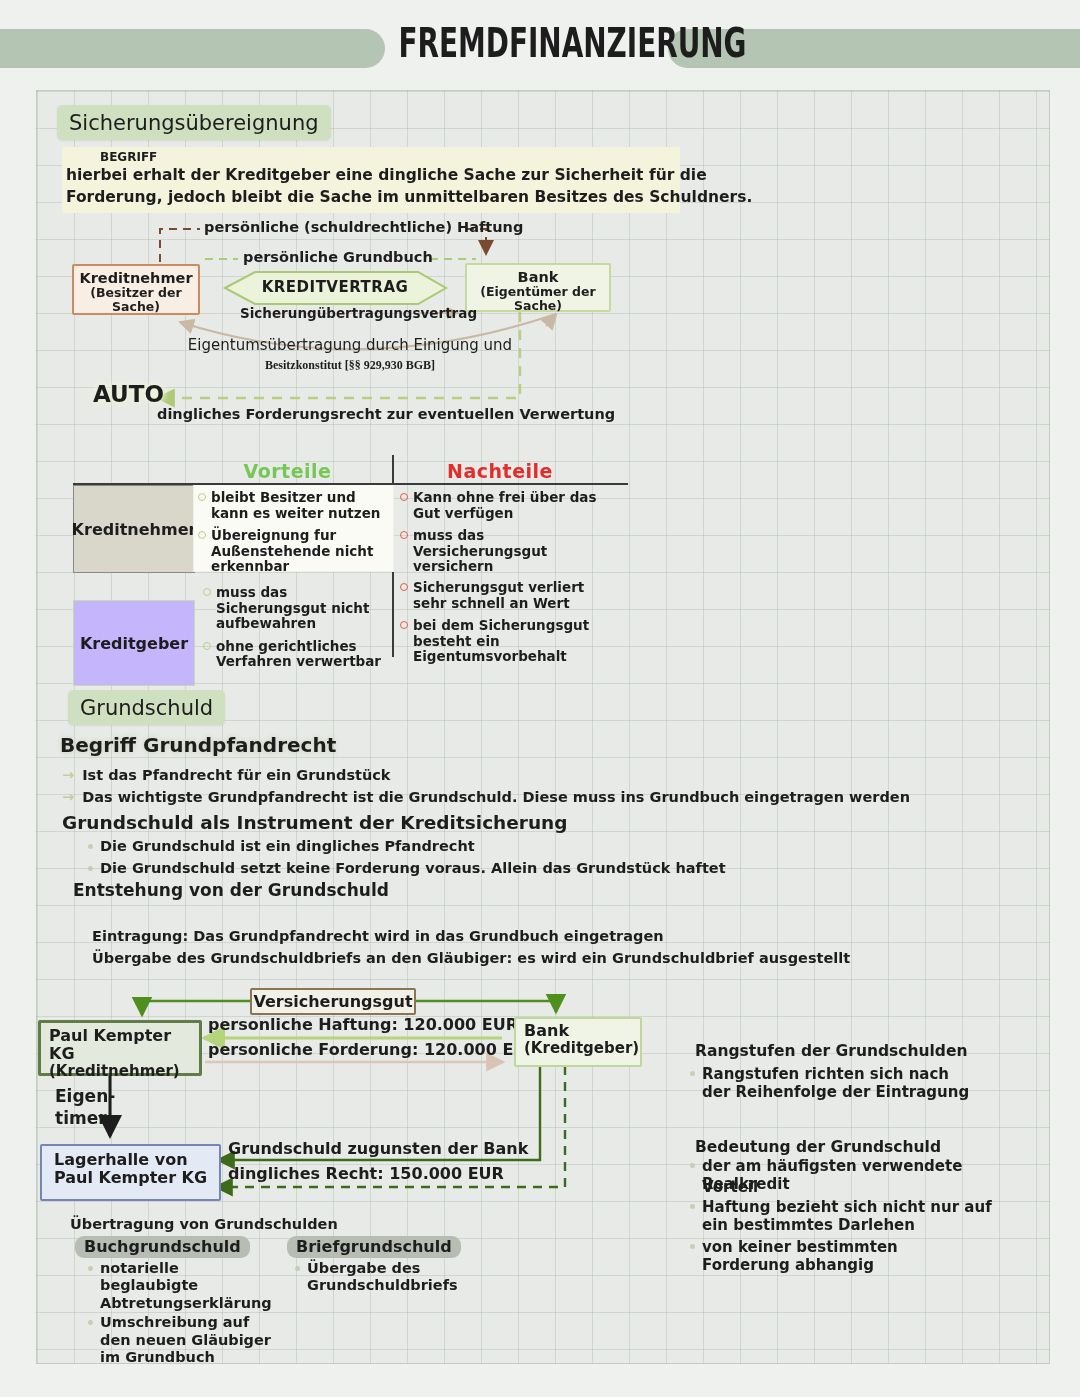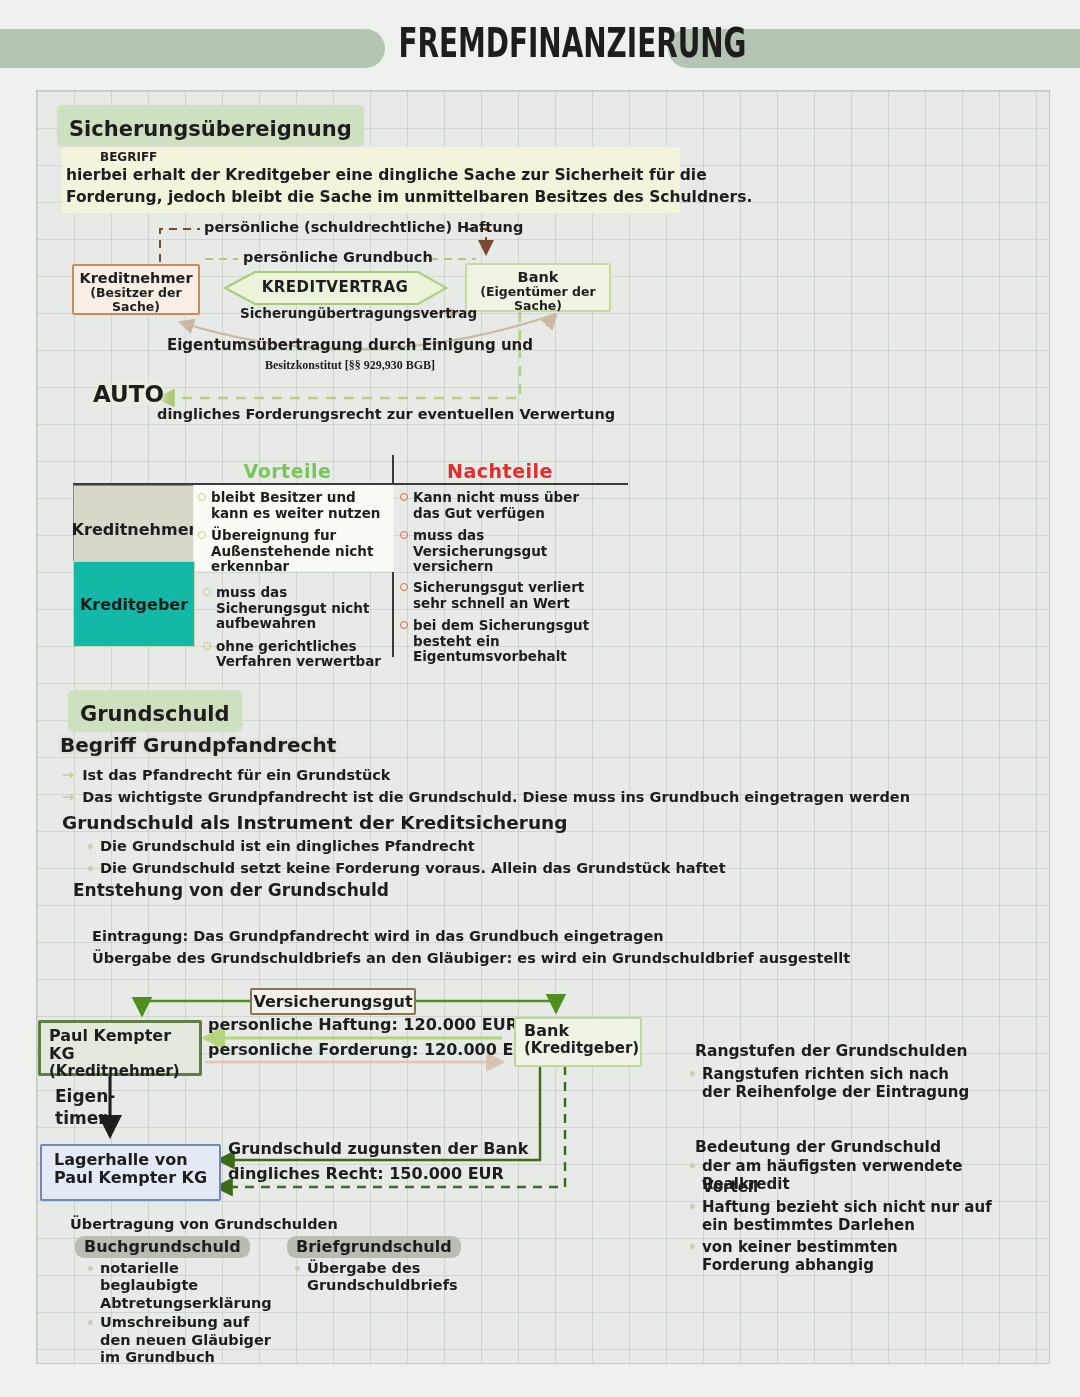--- a/index.html
+++ b/index.html
@@ -16,21 +16,21 @@
   svg.lines{position:absolute;left:0;top:0;width:1080px;height:1397px;pointer-events:none;}
 
   
   .bar{position:absolute;top:29px;height:39px;background:#b4c5b3;}
   .bar.left{left:0;width:385px;border-radius:0 20px 20px 0;}
   .bar.right{left:668px;width:412px;border-radius:20px 0 0 20px;}
   .pagetitle{position:absolute;left:370px;top:22px;width:316px;text-align:center;
     font-size:34px;font-weight:900;letter-spacing:0px;transform:scale(.82,1.22);transform-origin:center;
     white-space:nowrap;}
 
-  .h-block{background:#cfe0c0;border-radius:5px;padding:12px 12px 5px 12px;font-weight:700;
+  .h-block{background:#cfe0c0;border-radius:5px;padding:6px 12px 5px 12px;font-weight:400;
     box-shadow:0 1px 2px rgba(0,0,0,.08);}
   .yellowbox{background:#f4f4dd;border-radius:2px;}
 
   .boxlabel{line-height:1.12;text-align:center;font-weight:700;}
   .sub{font-weight:600;font-size:12.5px;}
 
   .tbl-head{font-weight:800;font-size:19px;letter-spacing:.5px;}
   .v-green{color:#76c755;}
   .n-red{color:#e22d2d;}
   .cell-label{display:flex;align-items:center;justify-content:center;font-weight:700;font-size:16px;}
@@ -131,47 +131,47 @@
     <div style="font-size:14.5px;">Kreditnehmer</div>
     <div class="sub">(Besitzer der Sache)</div>
   </div>
   <div class="abs" style="left:245px;top:278px;width:180px;text-align:center;font-size:15px;font-weight:800;letter-spacing:.5px;">KREDITVERTRAG</div>
   <div class="abs boxlabel" style="left:465px;top:263px;width:142px;height:41px;background:#eff4e5;border:2px solid #c6da9f;border-radius:2px;padding-top:4px;">
     <div style="font-size:14.5px;">Bank</div>
     <div class="sub">(Eigentümer der Sache)</div>
   </div>
 
   <div class="abs" style="left:240px;top:305px;font-size:13.5px;font-weight:700;">Sicherungübertragungsvertrag</div>
-  <div class="abs" style="left:130px;top:336px;width:440px;text-align:center;font-size:15px;font-weight:700;">Eigentumsübertragung durch Einigung und</div>
+  <div class="abs" style="left:130px;top:336px;width:440px;text-align:center;font-size:15px;font-weight:400;">Eigentumsübertragung durch Einigung und</div>
   <div class="abs" style="left:130px;top:358px;width:440px;text-align:center;font-size:12px;font-weight:700;font-family:Liberation Serif, serif;">Besitzkonstitut [§§ 929,930 BGB]</div>
 
   <div class="abs" style="left:93px;top:381px;font-size:23px;font-weight:900;text-shadow:0 0 7px #eef4da,0 0 7px #eef4da;">AUTO</div>
   <div class="abs" style="left:157px;top:406px;font-size:14.5px;font-weight:700;">dingliches Forderungsrecht zur eventuellen Verwertung</div>
 
   <div class="abs tbl-head v-green" style="left:185px;top:460px;width:205px;text-align:center;">Vorteile</div>
   <div class="abs tbl-head n-red" style="left:400px;top:460px;width:200px;text-align:center;">Nachteile</div>
 
   <div class="abs cell-label" style="left:73px;top:485px;width:120px;height:86px;background:#d9d6ca;border:1px solid #8b8b83;">Kreditnehmer</div>
   <div class="abs" style="left:193px;top:485px;width:199px;height:86px;background:#fbfbf6;border:1px solid #55555011;border-top:none;"></div>
-  <div class="abs cell-label" style="left:73px;top:561px;width:120px;height:84px;background:#14b8a6;border:1px solid #c9d8b0;">Kreditgeber</div>
+  <div class="abs cell-label" style="left:73px;top:600px;width:120px;height:84px;background:#c4b5fd;border:1px solid #c9d8b0;">Kreditgeber</div>
 
   <div class="abs" style="left:198px;top:490px;width:188px;">
     <div class="item">
         <span class="cdot"></span>
         <span>bleibt Besitzer und kann es weiter nutzen</span>
       </div>
     <div class="item" style="font-weight:600;">
         <span class="cdot"></span>
         <span>Übereignung fur Außenstehende nicht erkennbar</span>
       </div>
   </div>
   <div class="abs" style="left:400px;top:490px;width:200px;">
     <div class="item">
         <span class="cdot red"></span>
-        <span>Kann nicht muss über das Gut verfügen</span>
+        <span>Kann ohne frei über das Gut verfügen</span>
       </div>
     <div class="item">
         <span class="cdot red"></span>
         <span>muss das Versicherungsgut versichern</span>
       </div>
   </div>
   <div class="abs" style="left:203px;top:585px;width:185px;">
     <div class="item">
         <span class="cdot"></span>
         <span>muss das Sicherungsgut nicht aufbewahren</span>

